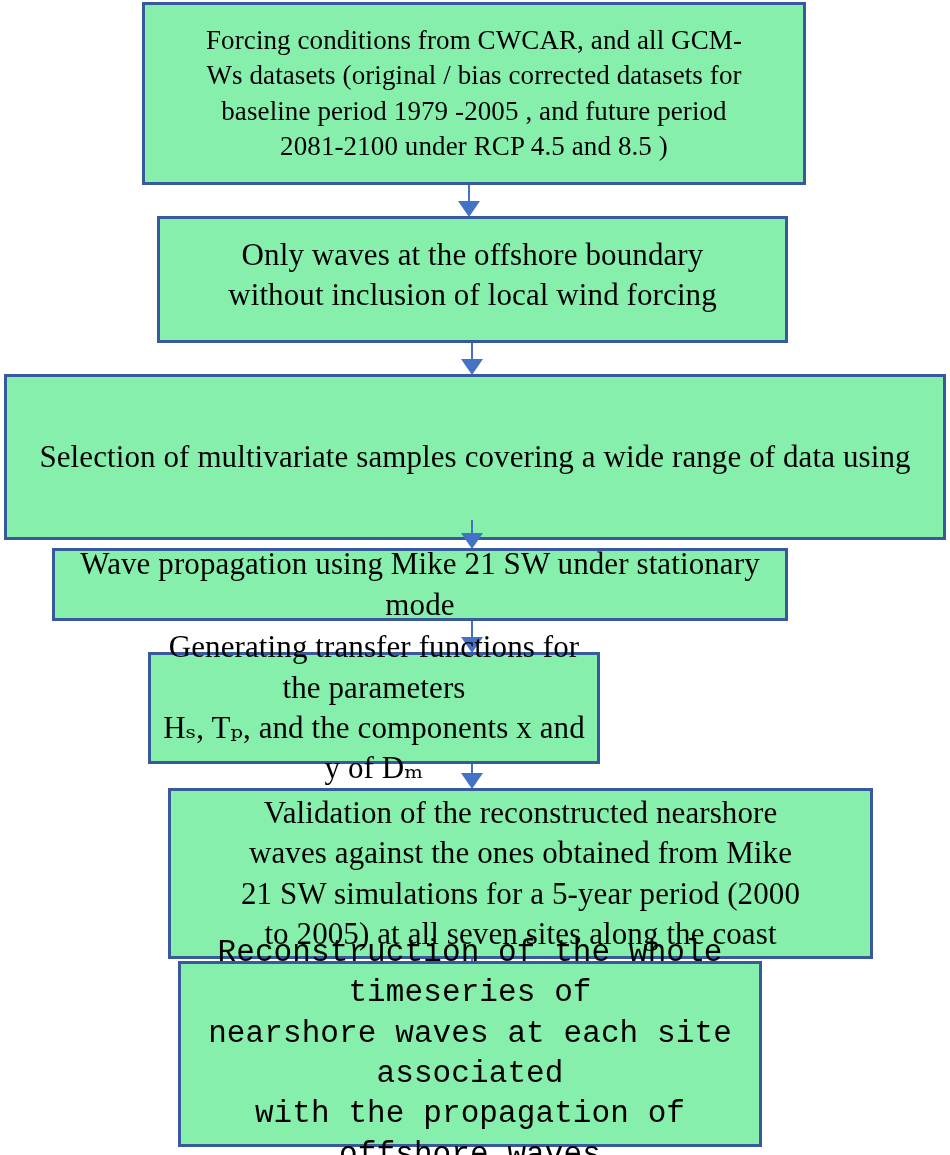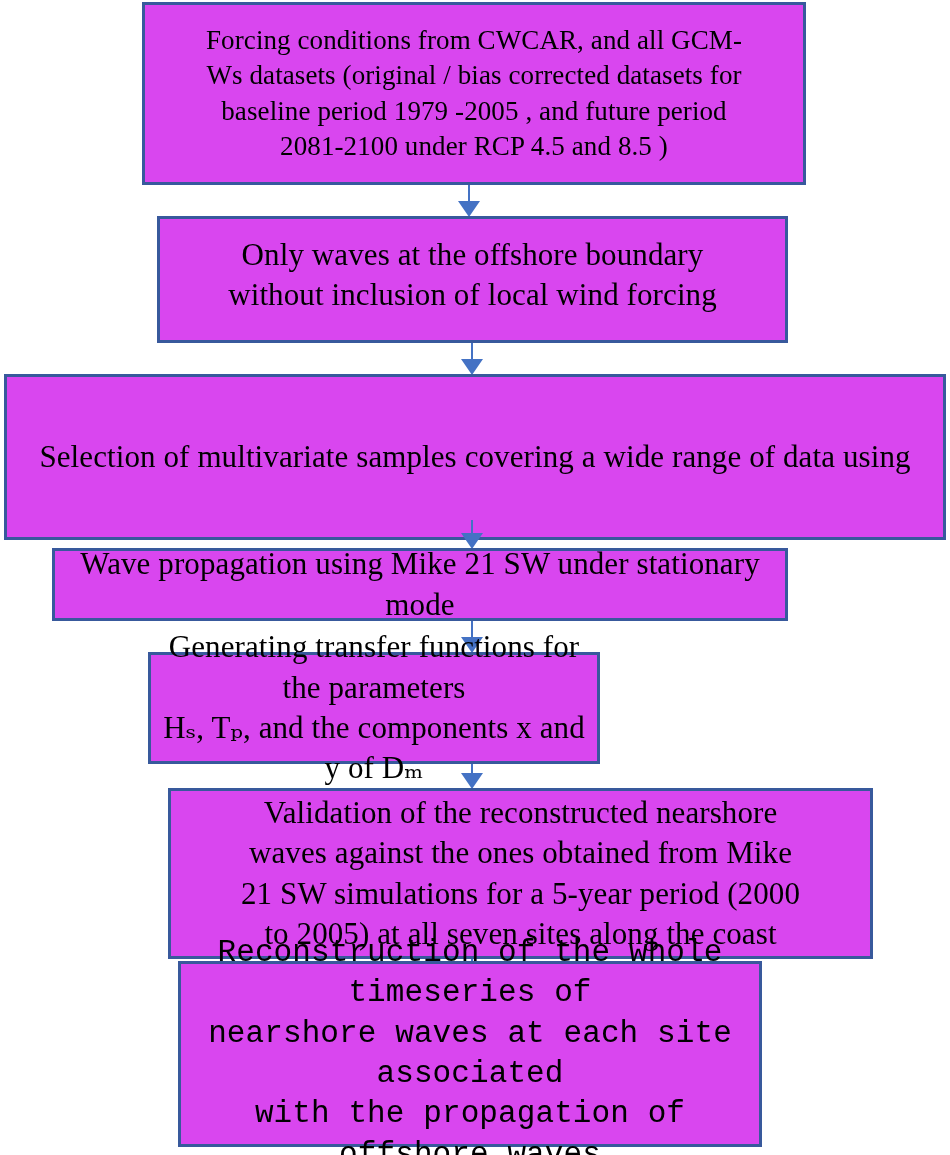--- a/index.html
+++ b/index.html
@@ -14,21 +14,21 @@
   #flowchart {
     position: relative;
     width: 950px;
     height: 1155px;
     background: #ffffff;
     overflow: hidden;
   }
   .node {
     position: absolute;
     box-sizing: border-box;
-    background: #d946ef;
+    background: #86efac;
     border: 3px solid #38599c;
     display: flex;
     flex-direction: column;
     justify-content: center;
     align-items: flex-end;
     text-align: center;
     padding: 0 12px;
   }
   .node .txt {
     display: block;

